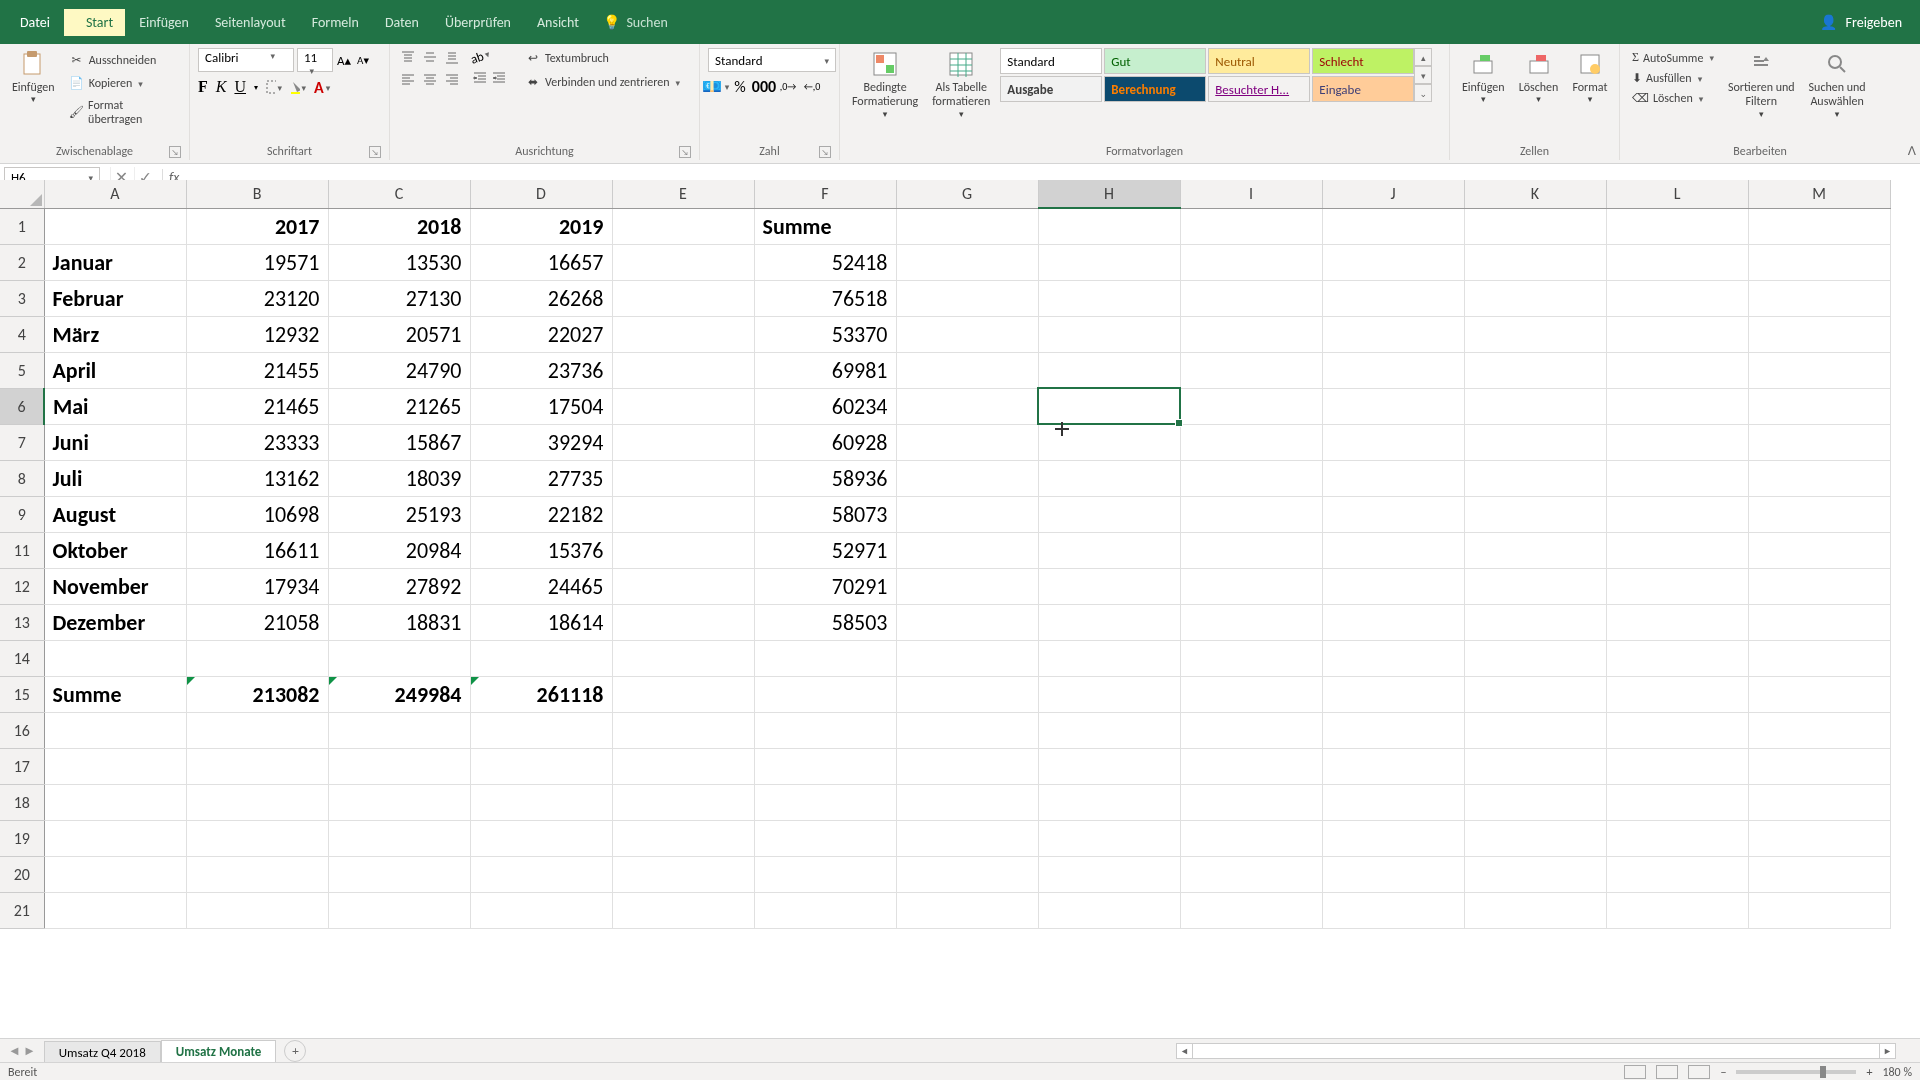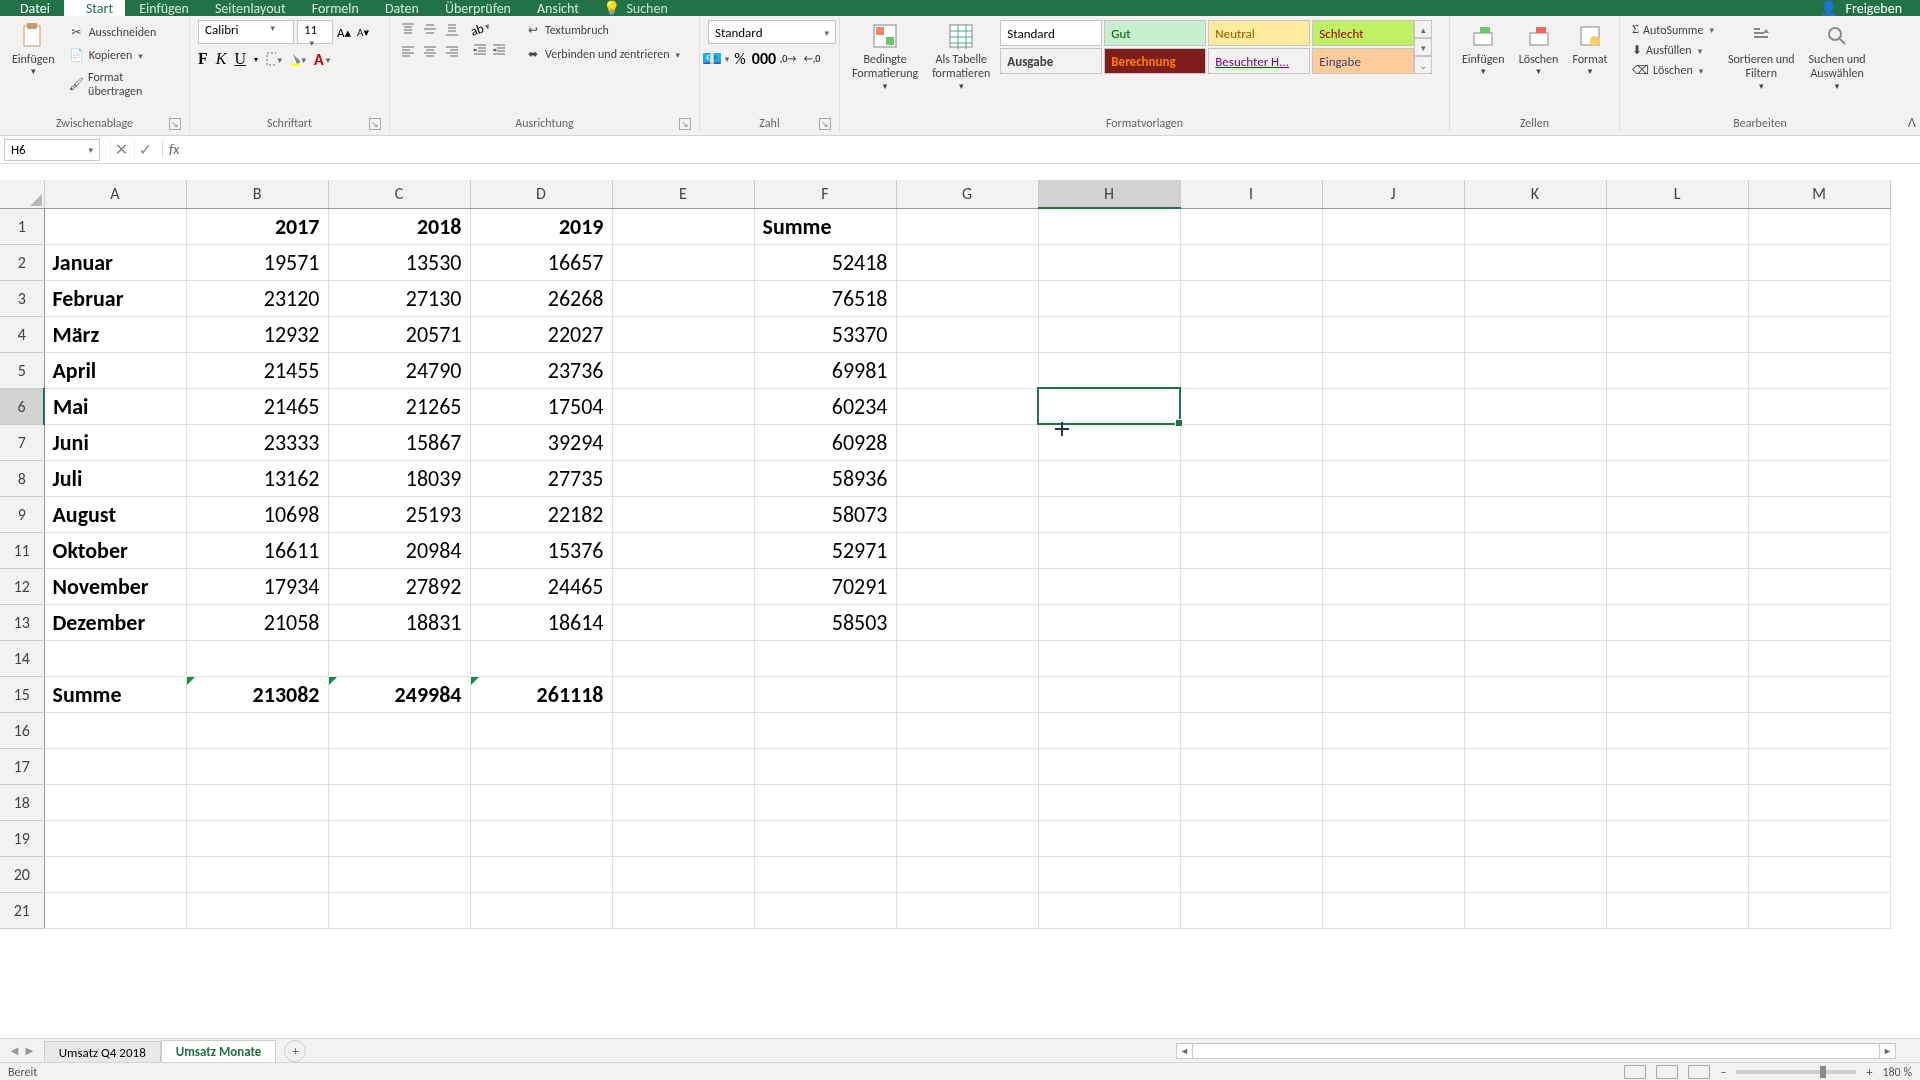--- a/index.html
+++ b/index.html
@@ -1,23 +1,23 @@
 <!DOCTYPE html>
 <html><head>
 <meta charset="utf-8">
 <style>
 * { box-sizing: border-box; margin: 0; padding: 0; font-family: "Segoe UI", Calibri, sans-serif; }
 body { background: #fff; overflow: hidden; width: 1920px; height: 1080px; position: relative; }
 
 
-.titlebar { height: 16px; background: #217346; display: flex; align-items: center; color: #fff; font-size: 14px; }
+.titlebar { height: 44px; background: #217346; display: flex; align-items: center; color: #fff; font-size: 14px; }
 .titlebar .left { display: flex; align-items: center; gap: 2px; padding-left: 8px; }
 .menu-item { padding: 5px 12px; color: #d4e9dc; cursor: pointer; }
 .menu-item.file { color: #fff; }
-.menu-item.active { background: #ffffff; color: #217346; padding-left: 22px; }
+.menu-item.active { background: #fef9c3; color: #217346; padding-left: 22px; }
 .search-box { margin-left: 10px; display: flex; align-items: center; gap: 6px; color: #c6e0d1; }
 .titlebar .right { margin-left: auto; padding-right: 18px; display: flex; align-items: center; gap: 8px; }
 
 
 .ribbon { height: 120px; background: #f3f2f1; border-bottom: 1px solid #d4d4d4; display: flex; position: relative; }
 .ribbon-group { border-right: 1px solid #e1dfdd; padding: 4px 8px 0 8px; display: flex; flex-direction: column; justify-content: space-between; height: 116px; }
 .group-label { text-align: center; font-size: 12px; color: #666; padding: 2px 0; position: relative; }
 .dlg-launcher { position: absolute; right: 0; bottom: 2px; width: 12px; height: 12px; border: 1px solid #aaa; font-size: 8px; display: flex; align-items: center; justify-content: center; color: #888; }
 .group-body { flex: 1; display: flex; align-items: flex-start; gap: 6px; }
 
@@ -288,21 +288,21 @@
 formatieren</span>
           <span style="font-size:9px">▾</span>
       </div>
       <div style="display:flex">
         <div class="style-grid">
           <div class="style-cell" style="background:#fff">Standard</div>
           <div class="style-cell" style="background:#c6efce;color:#006100">Gut</div>
           <div class="style-cell" style="background:#ffeb9c;color:#9c5700">Neutral</div>
           <div class="style-cell" style="background:#bef264;color:#9c0006">Schlecht</div>
           <div class="style-cell" style="background:#f2f2f2;color:#3f3f3f;font-weight:bold">Ausgabe</div>
-          <div class="style-cell" style="background:#7f1d1d;color:#fa7d00;font-weight:bold">Berechnung</div>
+          <div class="style-cell" style="background:#0c4a6e;color:#fa7d00;font-weight:bold">Berechnung</div>
           <div class="style-cell" style="color:#800080;text-decoration:underline">Besuchter H...</div>
           <div class="style-cell" style="background:#ffcc99;color:#3f3f76">Eingabe</div>
         </div>
         <div class="style-arrows">
             <div>▴</div>
             <div>▾</div>
             <div>⌄</div>
           </div>
       </div>
     </div>

